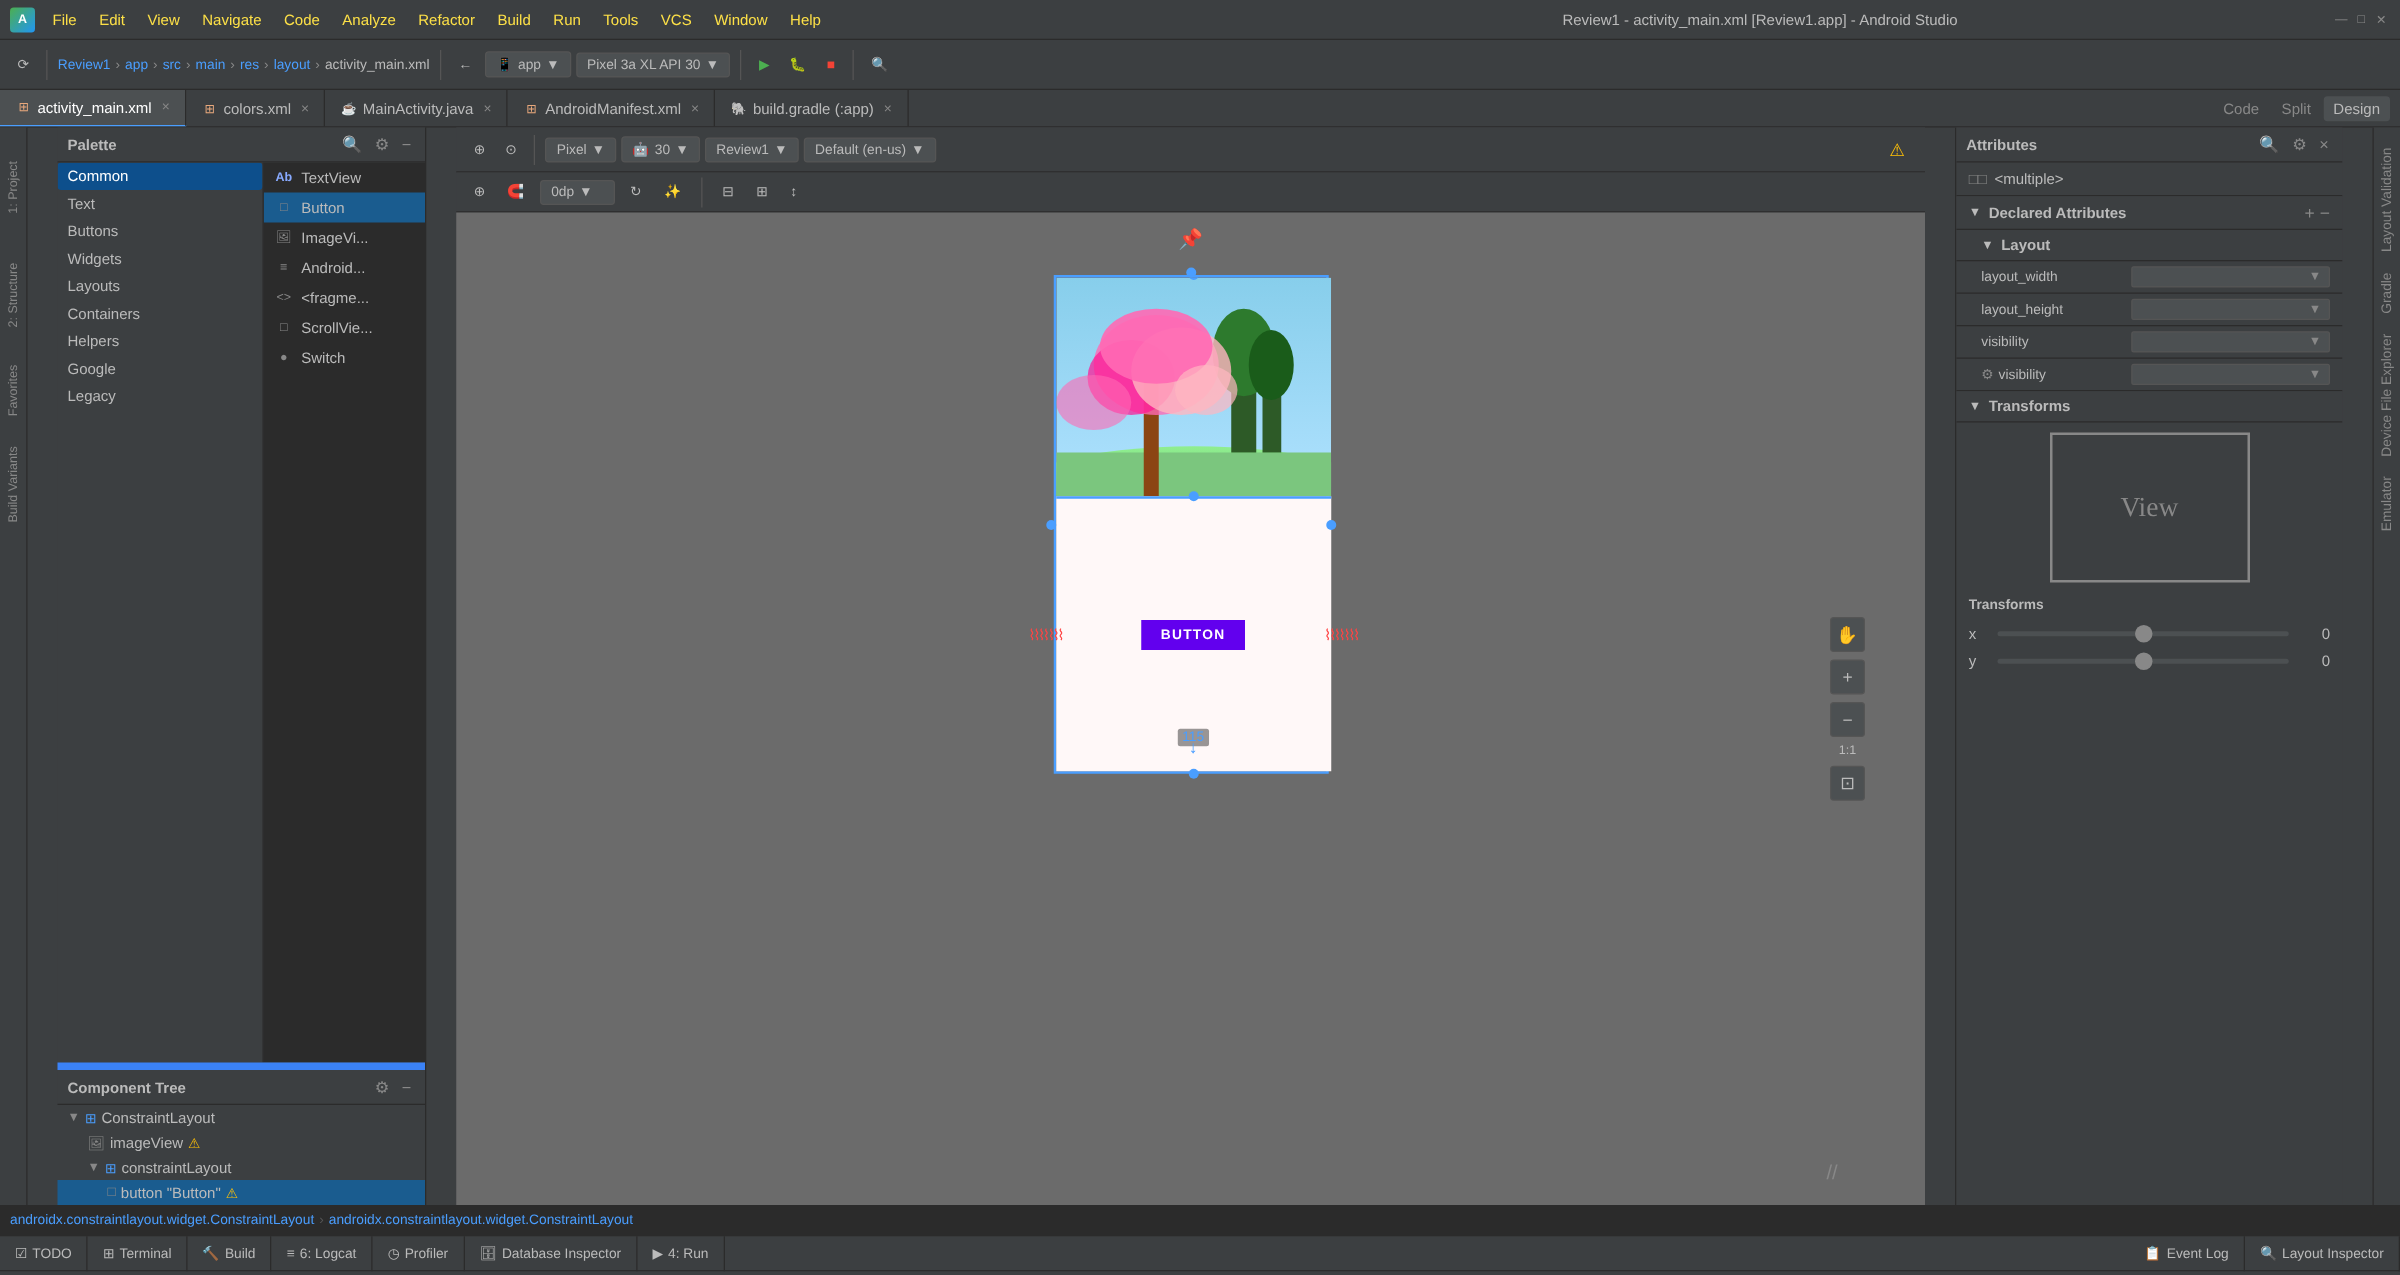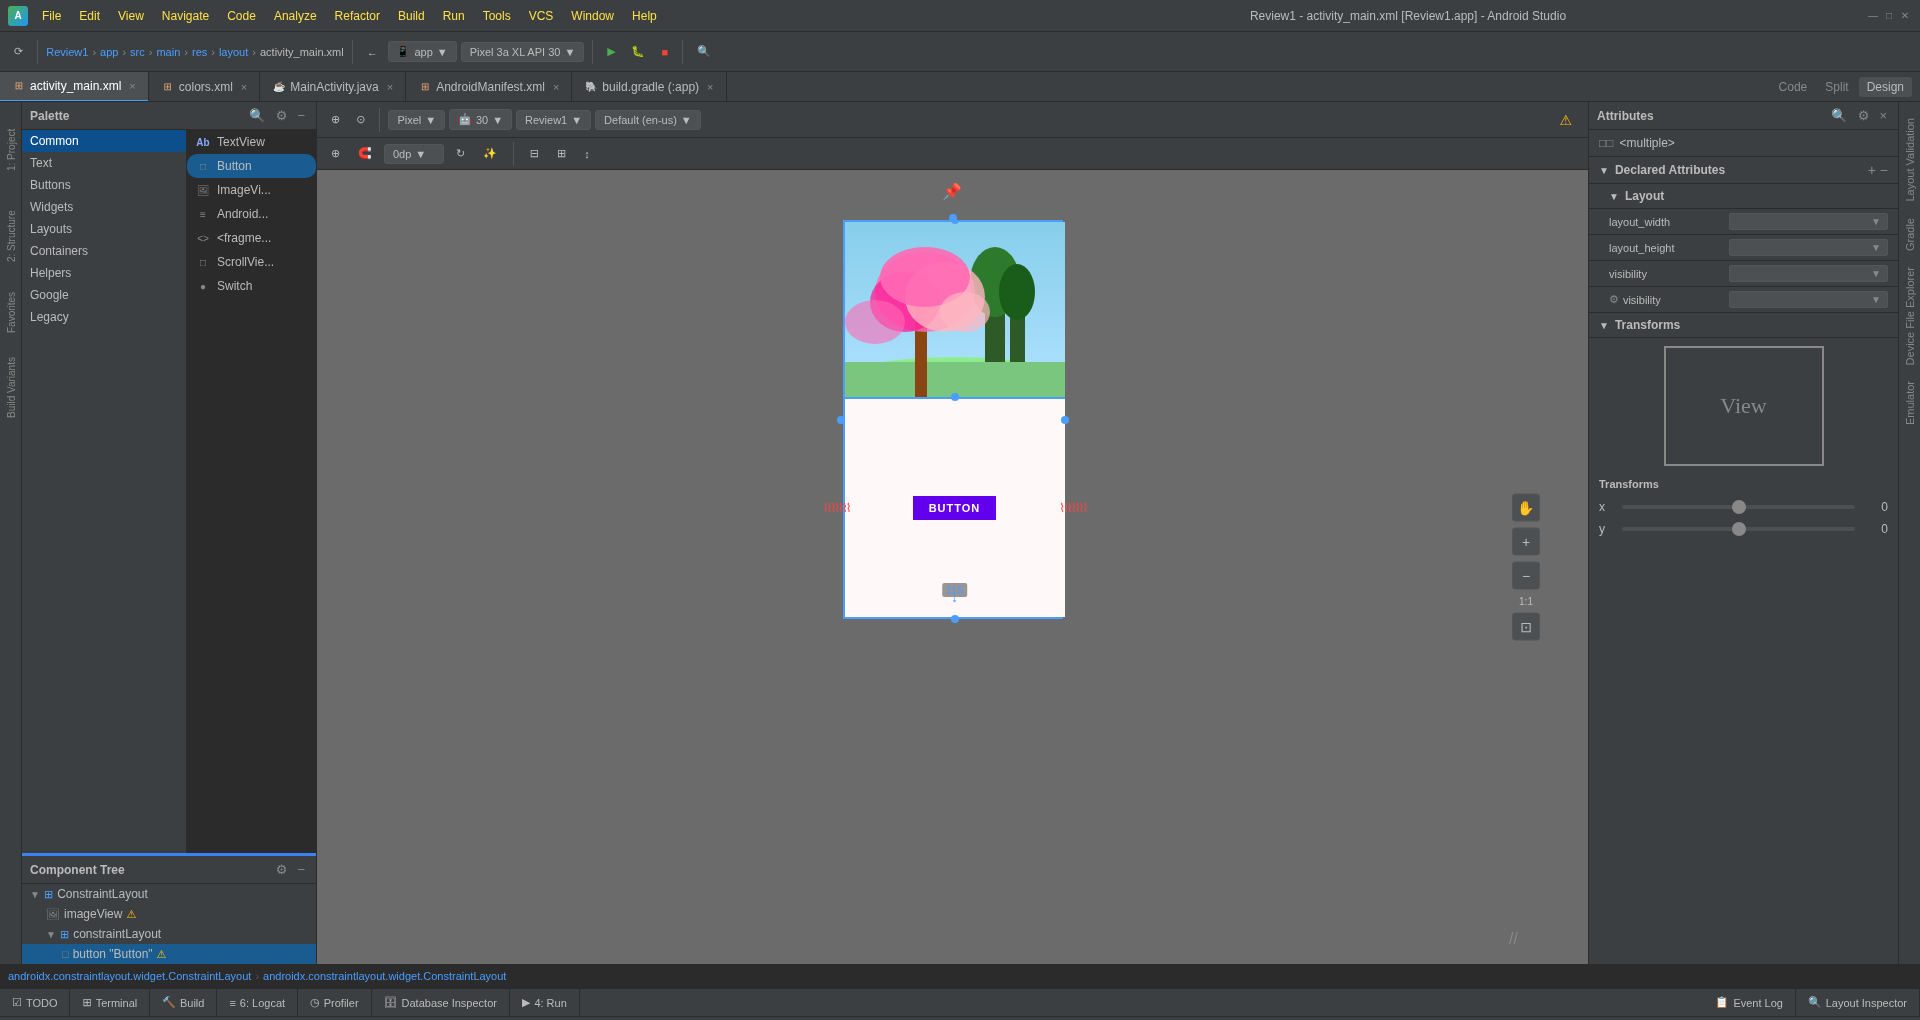--- a/index.html
+++ b/index.html
@@ -24,25 +24,25 @@
     #tab-bar { background: #3c3f41; height: 30px; display: flex; align-items: center; border-bottom: 1px solid #2b2b2b; overflow: hidden; }
     .tab { display: flex; align-items: center; gap: 4px; padding: 0 12px; height: 30px; cursor: pointer; color: #bbbbbb; font-size: 12px; border-right: 1px solid #2b2b2b; white-space: nowrap; }
     .tab.active { background: #4c5052; color: #ffffff; border-bottom: 2px solid #4a9eff; }
     .tab .close-x { color: #888; font-size: 11px; margin-left: 4px; }
     .tab-icon { width: 14px; height: 14px; display: inline-flex; align-items: center; justify-content: center; font-size: 10px; }
     .xml-icon { color: #e8a87c; }
     .java-icon { color: #f0a830; }
     .gradle-icon { color: #4CAF50; }
 
     
-    #main { display: flex; height: calc(1020px - 32px - 40px - 30px - 28px - 28px); }
+    #main { display: flex; height: calc(1020px - 32px - 40px - 30px - 28px - 28px); gap: 24px; }
     .side-icon { width: 20px; height: 20px; display: flex; align-items: center; justify-content: center; color: #888; font-size: 11px; cursor: pointer; border-radius: 2px; }
     .palette-category { padding: 4px 8px; font-size: 12px; color: #bbbbbb; cursor: pointer; border-radius: 3px; }
     .palette-category.selected { background: #0d4f8c; color: #ffffff; }
-    .palette-item { padding: 4px 8px; font-size: 12px; color: #bbbbbb; cursor: pointer; display: flex; align-items: center; gap: 6px; border-radius: 10px; }
+    .palette-item { padding: 4px 8px; font-size: 12px; color: #bbbbbb; cursor: pointer; display: flex; align-items: center; gap: 6px; }
     .palette-item.selected { background: #1a5c8f; }
     .palette-item-icon { width: 16px; height: 16px; display: flex; align-items: center; justify-content: center; font-size: 10px; color: #888; }
 
     
     #palette-combined { width: 295px; display: flex; border-right: 1px solid #2b2b2b; }
     .panel-header { display: flex; align-items: center; padding: 5px 8px; background: #3c3f41; border-bottom: 1px solid #2b2b2b; min-height: 28px; }
     .panel-title { flex: 1; font-weight: 600; font-size: 12px; color: #bbbbbb; }
     .panel-icons { display: flex; gap: 4px; align-items: center; }
     .panel-icon-btn { background: none; border: none; color: #888; cursor: pointer; font-size: 13px; padding: 1px 3px; border-radius: 2px; }
 
@@ -264,21 +264,21 @@
           <span class="palette-item-icon" style="color:#888;">□</span>
           <span>ScrollVie...</span>
         </div>
         <div class="palette-item">
           <span class="palette-item-icon" style="color:#888;">●</span>
           <span>Switch</span>
         </div>
       </div>
     </div>
 
-    <div style="border-top:3px solid #3b82f6;flex-shrink:0;">
+    <div style="border-top:6px solid #3b82f6;flex-shrink:0;">
       <div class="panel-header">
         <span class="panel-title">Component Tree</span>
         <div class="panel-icons">
           <button class="panel-icon-btn">⚙</button>
           <button class="panel-icon-btn">−</button>
         </div>
       </div>
       <div>
         <div class="tree-item">
           <span class="tree-arrow">▼</span>

